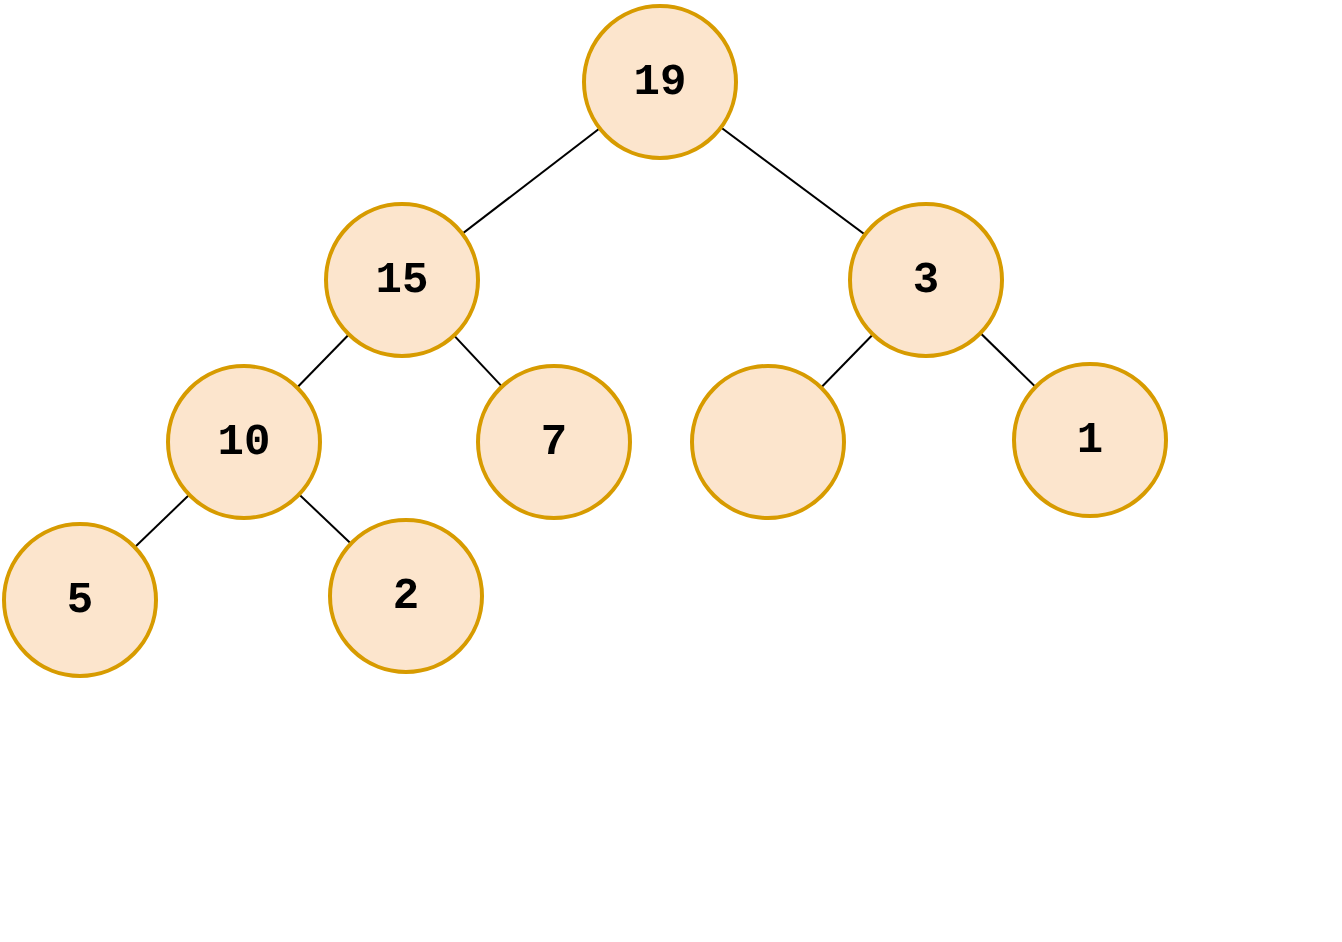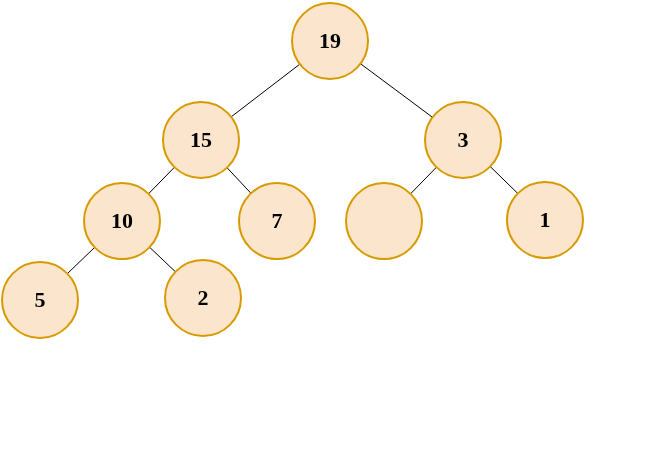--- a/index.html
+++ b/index.html
@@ -2,21 +2,21 @@
 <html><head>
 <meta charset="utf-8">
 <style>
   html, body { margin: 0; padding: 0; background: #ffffff; }
   #canvas {
     position: relative;
     width: 671px;
     height: 352px;
     background: #ffffff;
     overflow: hidden;
-    font-family: Liberation Serif, serif;
+    font-family: Liberation Mono, monospace;
   }
   #edges-layer {
     position: absolute;
     left: 0; top: 0;
     width: 671px; height: 471px;
   }
   .tree-node {
     position: absolute;
     box-sizing: border-box;
     width: 78px;

